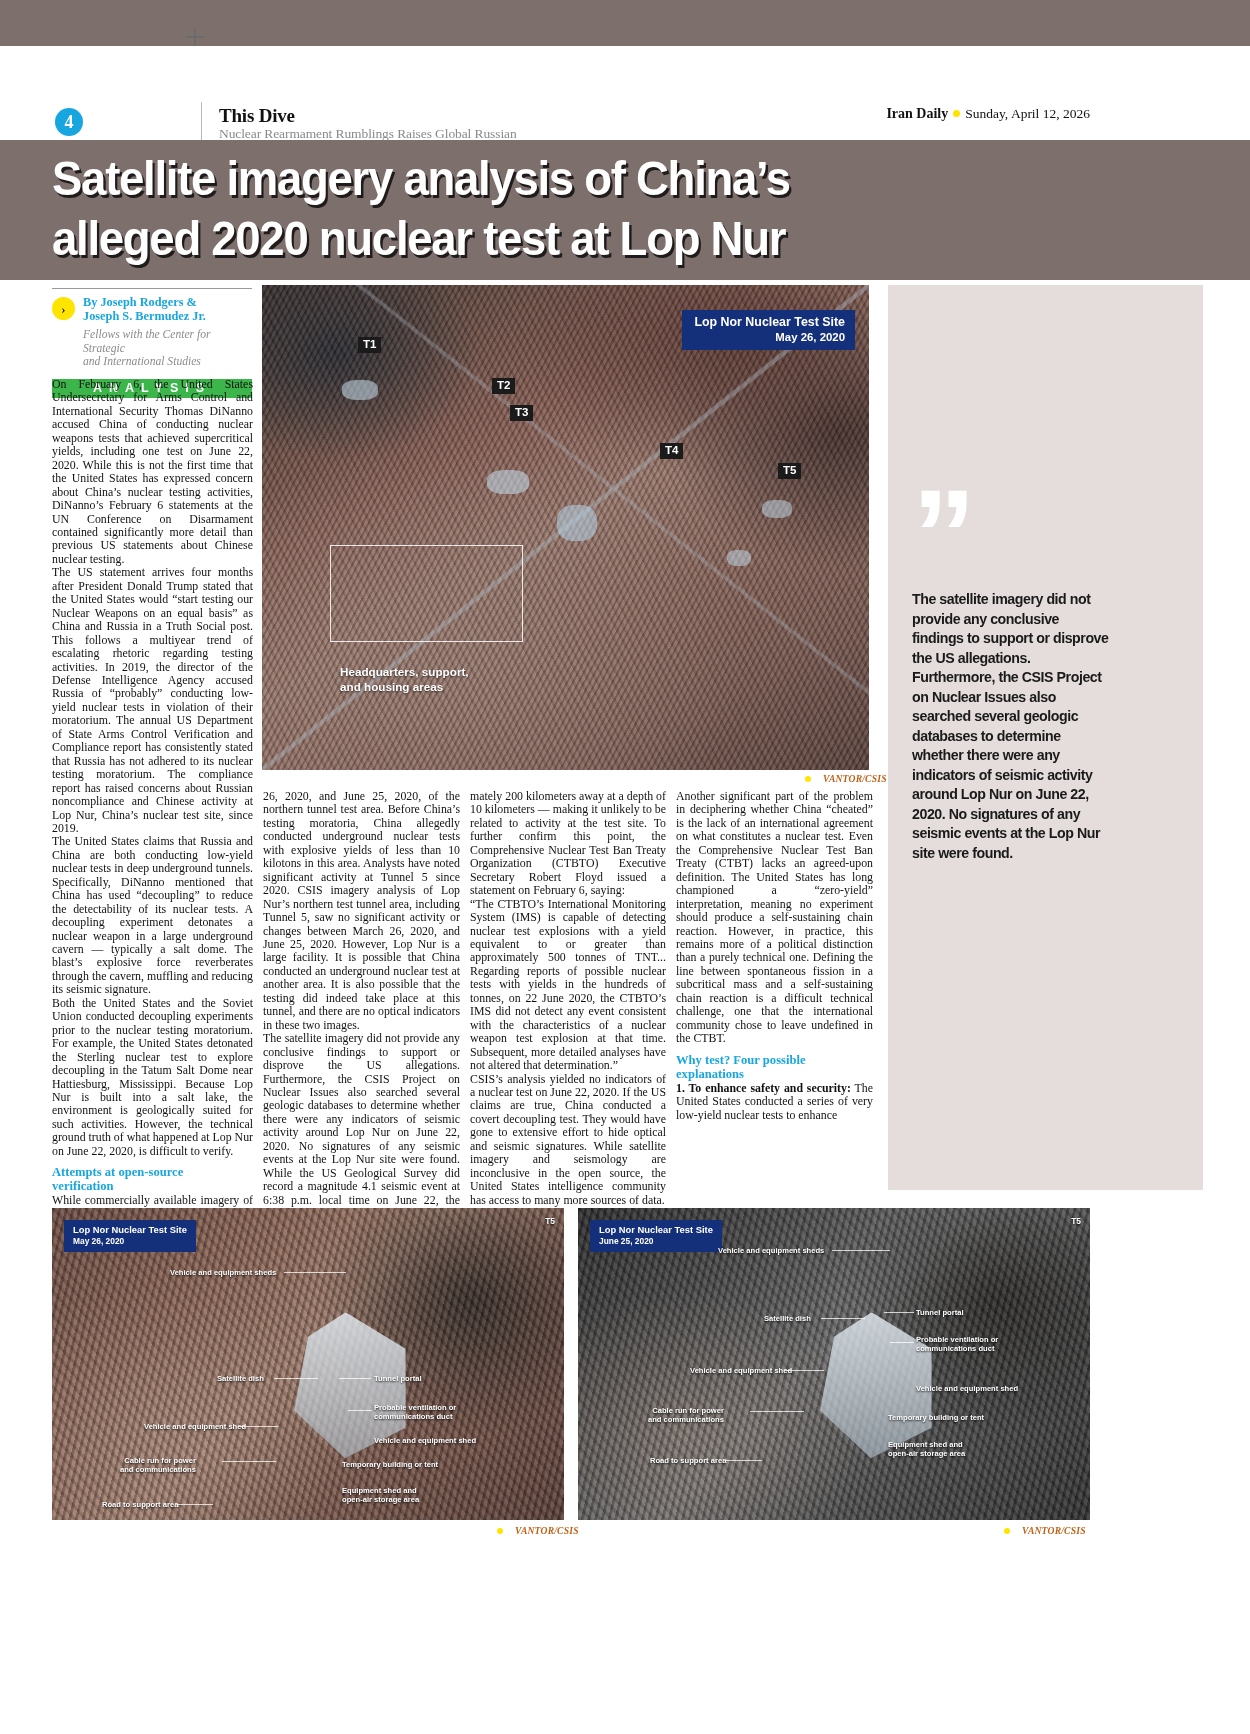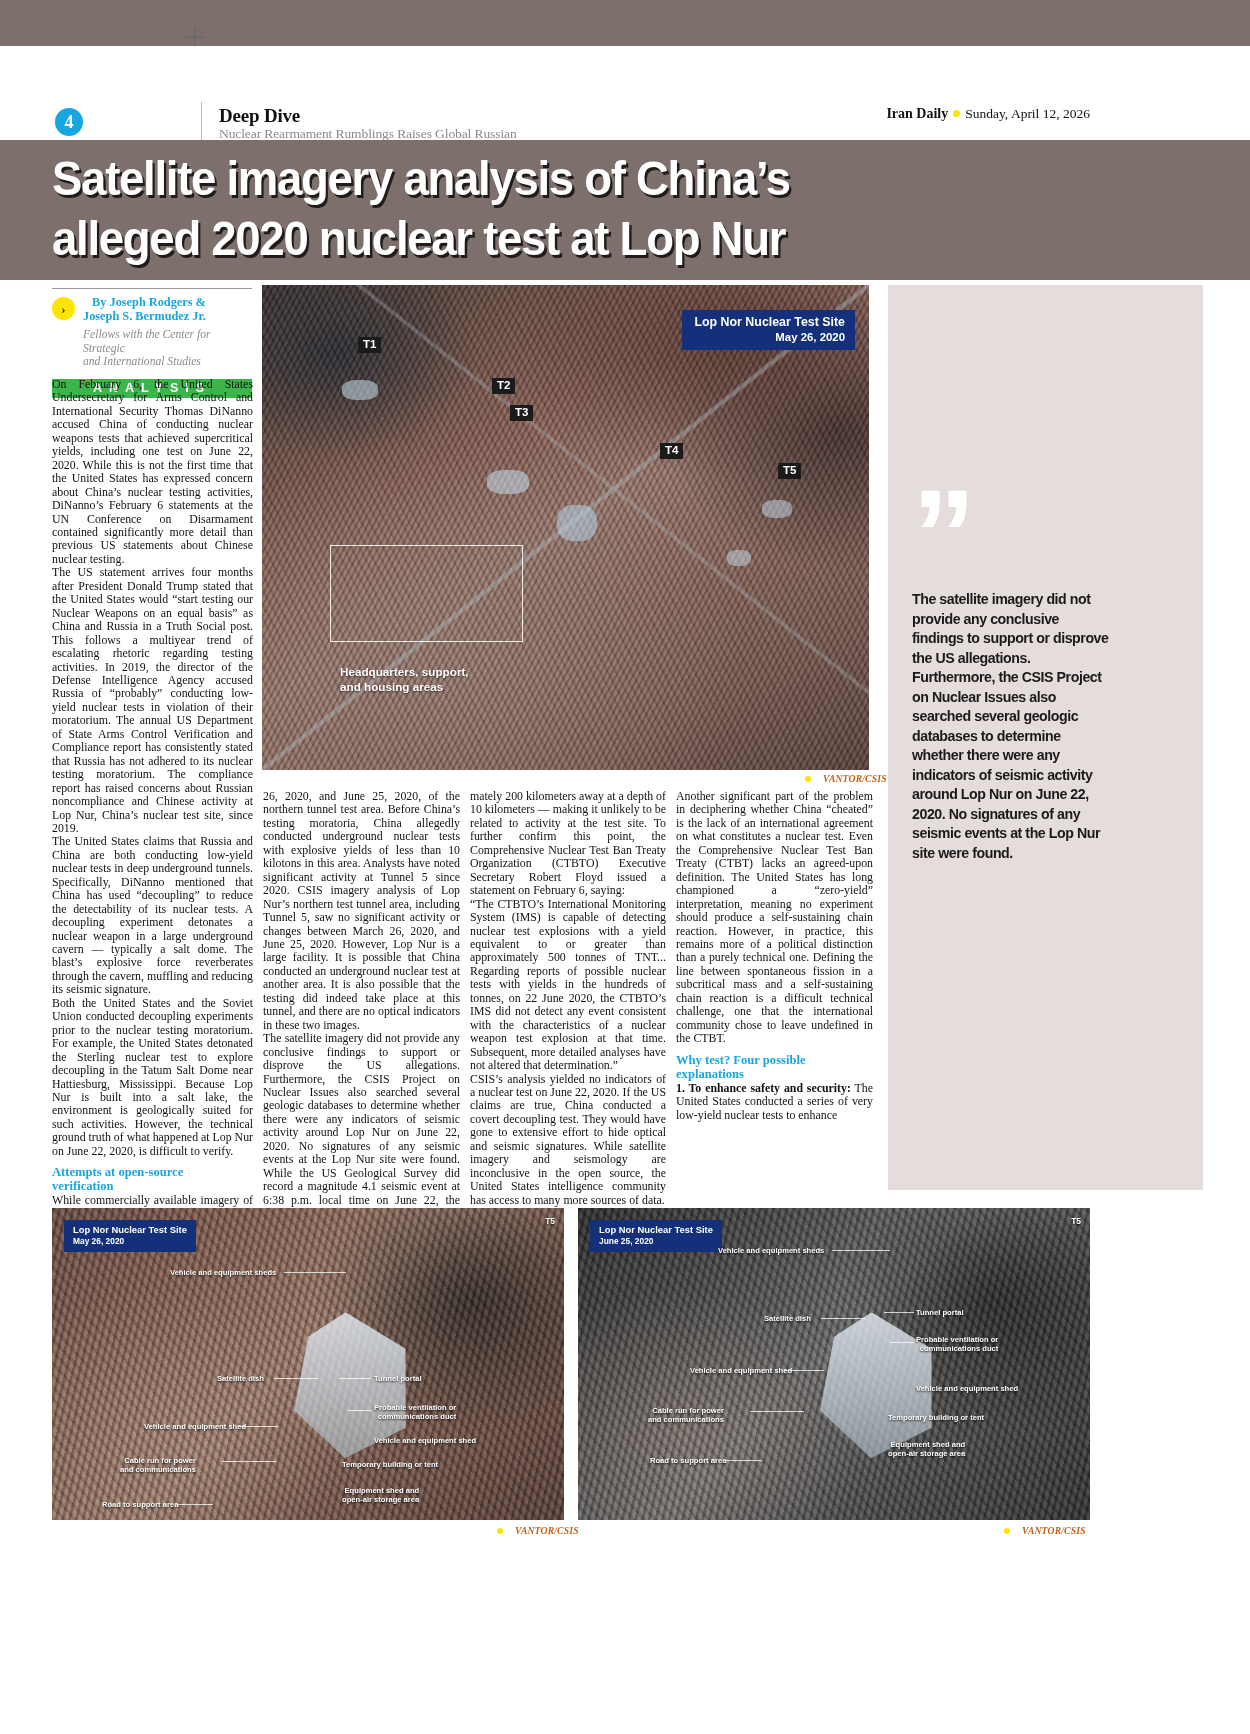--- a/index.html
+++ b/index.html
@@ -62,21 +62,21 @@
   .byline-rule { width: 200px; height: 1px; background: #9a9a9a; margin-bottom: 7px; }
   .byline-row { display: flex; align-items: flex-start; gap: 8px; }
   .chev {
     flex: 0 0 auto; width: 23px; height: 23px; border-radius: 50%;
     background: #ffe400; display: flex; align-items: center; justify-content: center;
     font-family: "Liberation Serif", serif; font-size: 13px; color: #222; font-weight: bold;
     margin-top: 1px;
   }
   .byline-name {
     font-family: "Liberation Serif", serif; font-weight: bold; font-size: 12.3px;
-    line-height: 13.6px; color: #18a6e0; text-align: right;
+    line-height: 13.6px; color: #18a6e0;
   }
   .byline-affil {
     margin-left: 31px; margin-top: 5px;
     font-family: "Liberation Serif", serif; font-style: italic; font-size: 11.6px;
     line-height: 13.5px; color: #8c8c8c;
   }
   .analysis-bar {
     margin-top: 10px; width: 200px; height: 19px; background: #3cb54a;
     color: #fff; font-family: "Liberation Sans", sans-serif; font-weight: bold;
     font-size: 12.5px; letter-spacing: 7px; text-align: center; line-height: 19px;
@@ -205,36 +205,36 @@
     font-family: "Liberation Sans", sans-serif; font-weight: bold; font-size: 8.4px;
     text-shadow: 0 1px 2px rgba(0,0,0,0.8);
   }
   .ann {
     position: absolute; color: #fff;
     font-family: "Liberation Sans", sans-serif; font-weight: bold;
     font-size: 7.6px; line-height: 9.4px;
     text-shadow: 0 1px 2px rgba(0,0,0,0.85);
     white-space: pre-line;
   }
-  .ann.r { text-align: right; }
+  .ann.r { text-align: left; }
   .ann.l { text-align: right; }
   .leader { position: absolute; height: 1px; background: rgba(255,255,255,0.75); }
 </style>
 </head>
 <body>
 
 <div class="page">
 
   <div class="topbar"></div>
   <div class="crop-mark"></div>
 
   <div class="masthead">
     <div class="page-num">4</div>
     <div class="vrule"></div>
-    <div class="dd-title">Deep Dive</div>
+    <div class="dd-title">This Dive</div>
     <div class="dd-sub">Nuclear Rearmament Rumblings Raises Global Russian</div>
     <div class="mast-right">
       <span class="brand">Iran Daily</span>
       <span class="dot-y"></span>
       <span>Sunday, April 12, 2026</span>
     </div>
     <div class="mast-hr"></div>
   </div>
 
   <div class="hband"></div>

